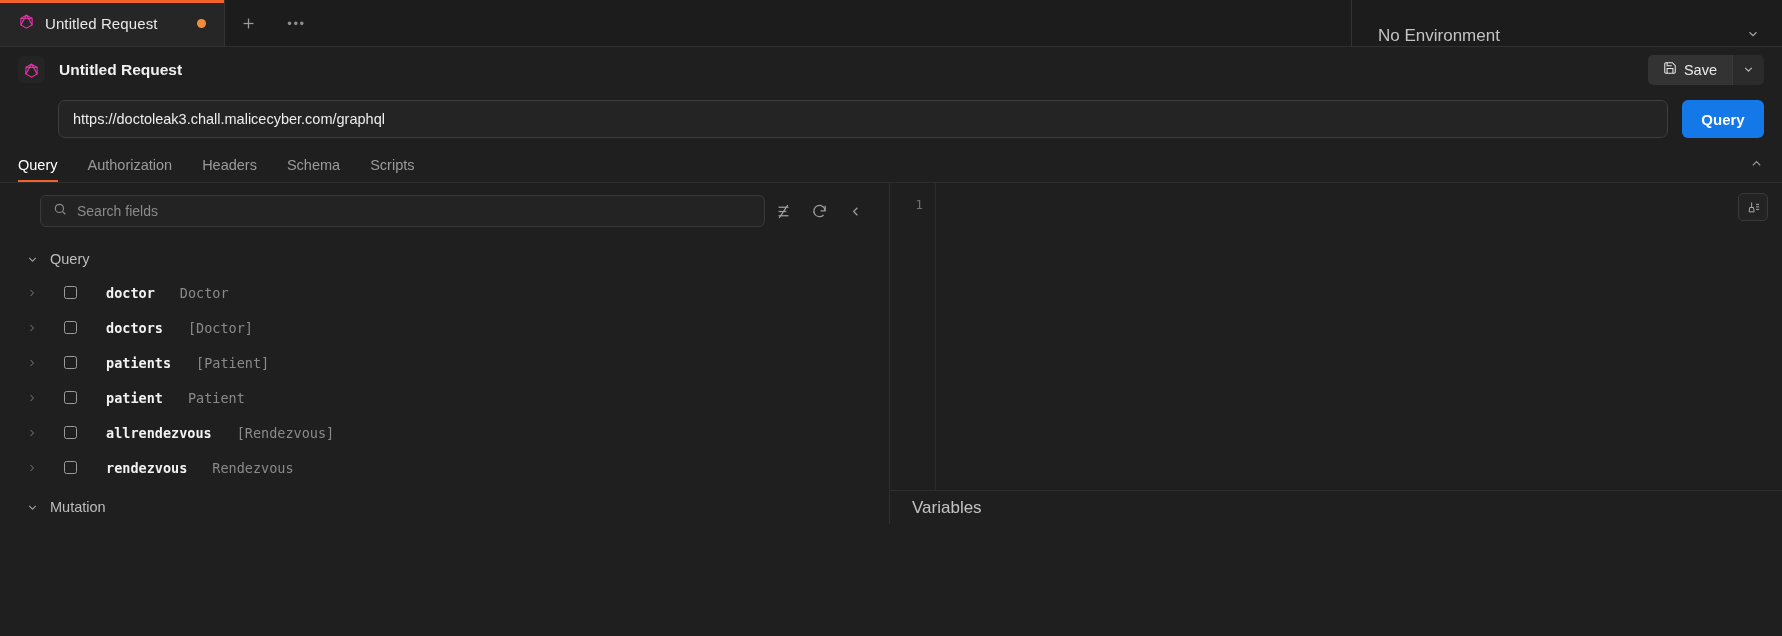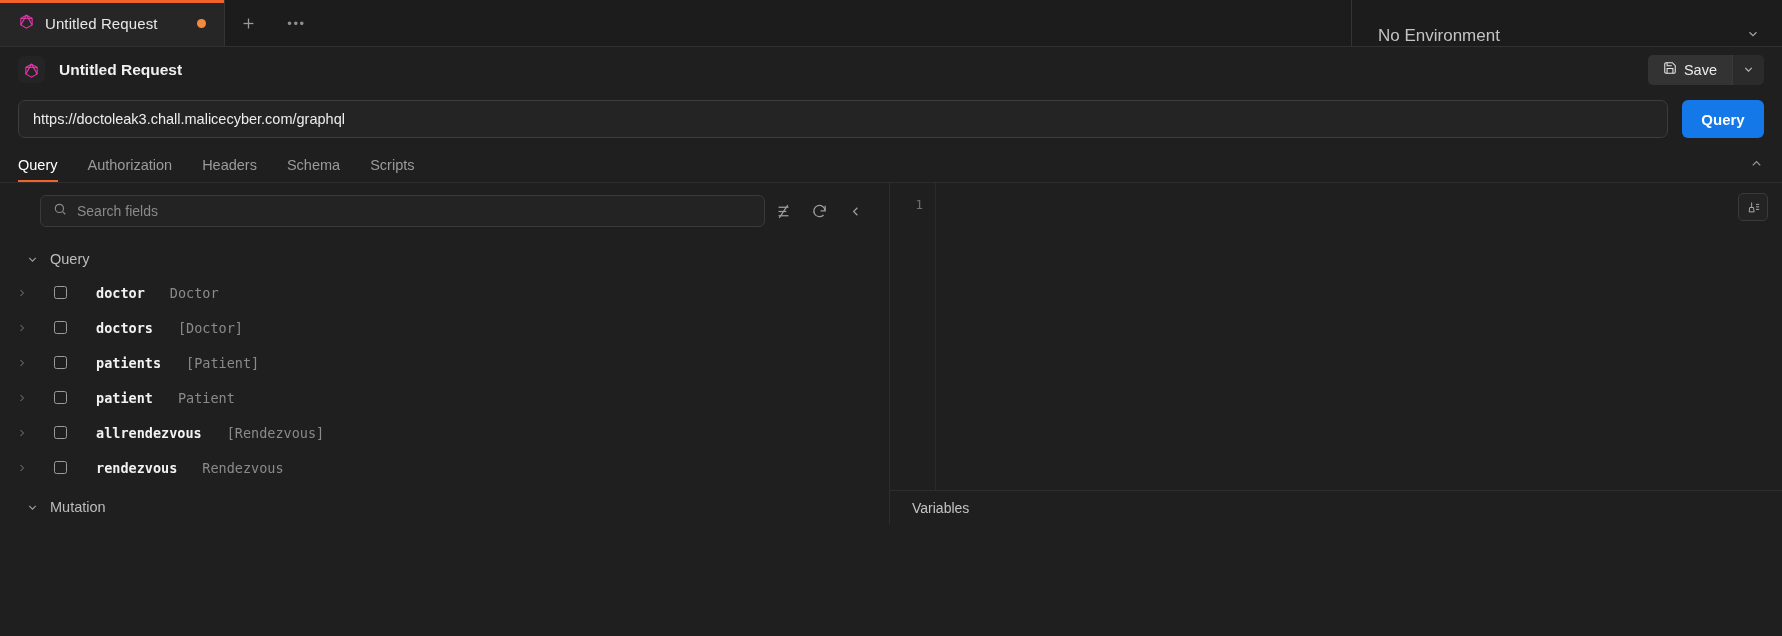--- a/index.html
+++ b/index.html
@@ -65,21 +65,21 @@
     border-radius: 5px 0 0 5px;
   }
   .save-caret {
     width: 32px; height: 30px; background: #2b2b2b;
     border-radius: 0 5px 5px 0;
     display: flex; align-items: center; justify-content: center; color: #bdbdbd;
     border-left: 1px solid #3a3a3a;
   }
 
   
-  .url-row { display: flex; align-items: center; gap: 14px; padding: 8px 18px 10px 18px; }
+  .url-row { display: flex; align-items: center; gap: 14px; padding: 8px 18px 10px 18px; margin-left: 40px; }
   .url-input {
     flex: 1; height: 38px; background: #242424;
     border: 1px solid #3d3d3d; border-radius: 7px;
     display: flex; align-items: center; padding: 0 14px;
     font-size: 14.5px; color: #ededed;
   }
   .query-btn {
     width: 82px; height: 38px; background: #1478e8;
     border: none; border-radius: 6px;
     color: #fff; font-size: 15px; font-weight: bold; font-family: inherit;
@@ -123,21 +123,21 @@
     color: #9c9c9c;
   }
 
   .tree { flex: 1; overflow: hidden; padding: 6px 0 0 0; }
   .group-head {
     display: flex; align-items: center; gap: 11px;
     padding: 8px 0 8px 26px; font-size: 14.5px; color: #bdbdbd;
   }
   .field-row {
     display: flex; align-items: center;
-    height: 35px; padding-left: 16px; gap: 16px;
+    height: 35px; padding-left: 26px; gap: 16px;
   }
   .caret-right { width: 22px; display: flex; align-items: center; color: #7d7d7d; }
   .fld-check {
     width: 13px; height: 13px; border: 1.5px solid #9b9b9b; border-radius: 2.5px;
     margin-right: 13px; background: transparent;
   }
   .fld-name {
     font-family: "DejaVu Sans Mono", monospace; font-size: 13.5px;
     font-weight: bold; color: #f2f2f2; margin-right: 9px;
   }
@@ -156,21 +156,21 @@
   .code-space { flex: 1; padding-top: 14px; }
   .prettify-btn {
     position: absolute; top: 10px; right: 14px;
     width: 30px; height: 28px; border: 1px solid #3a3a3a; border-radius: 5px;
     background: #232323; display: flex; align-items: center; justify-content: center;
     color: #a8a8a8;
   }
   .variables-bar {
     height: 34px; min-height: 34px; border-top: 1px solid #2d2d2d;
     display: flex; align-items: center; padding-left: 22px;
-    font-size: 14px; color: #c3c3c3;
+    font-size: 17px; color: #c3c3c3;
   }
 </style>
 </head>
 <body>
 
 <div class="app">
 
   <div class="tabbar">
     <div class="tab">
       <div class="tab-accent"></div>

